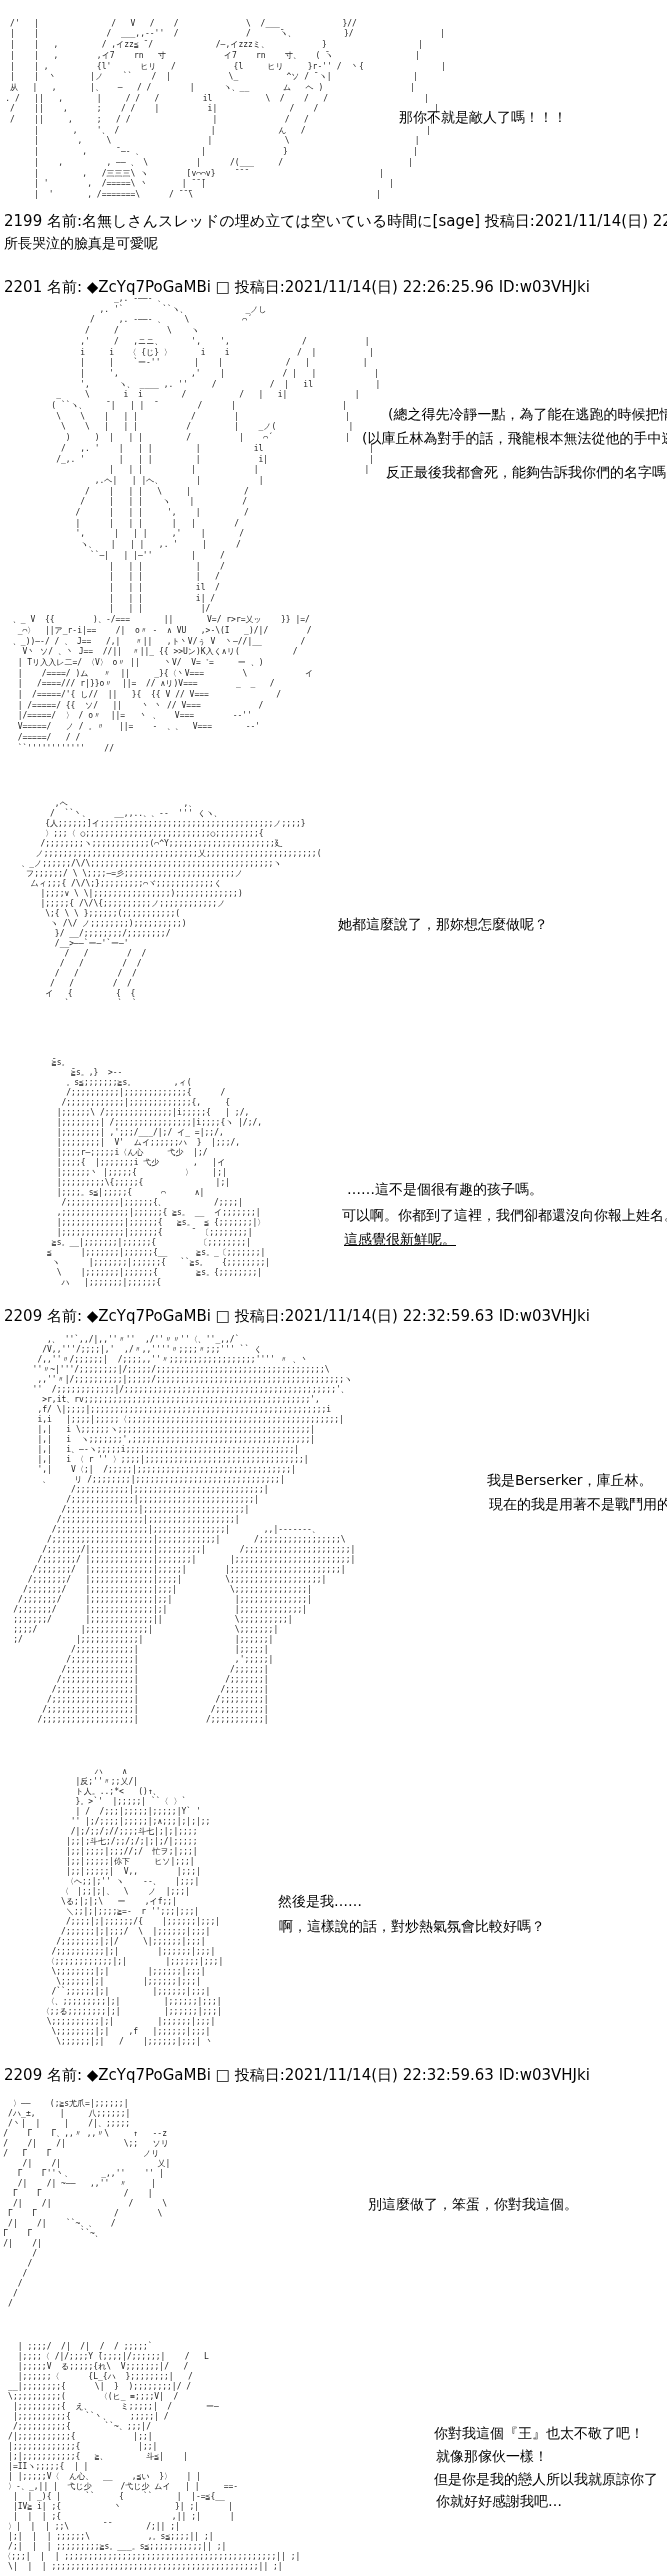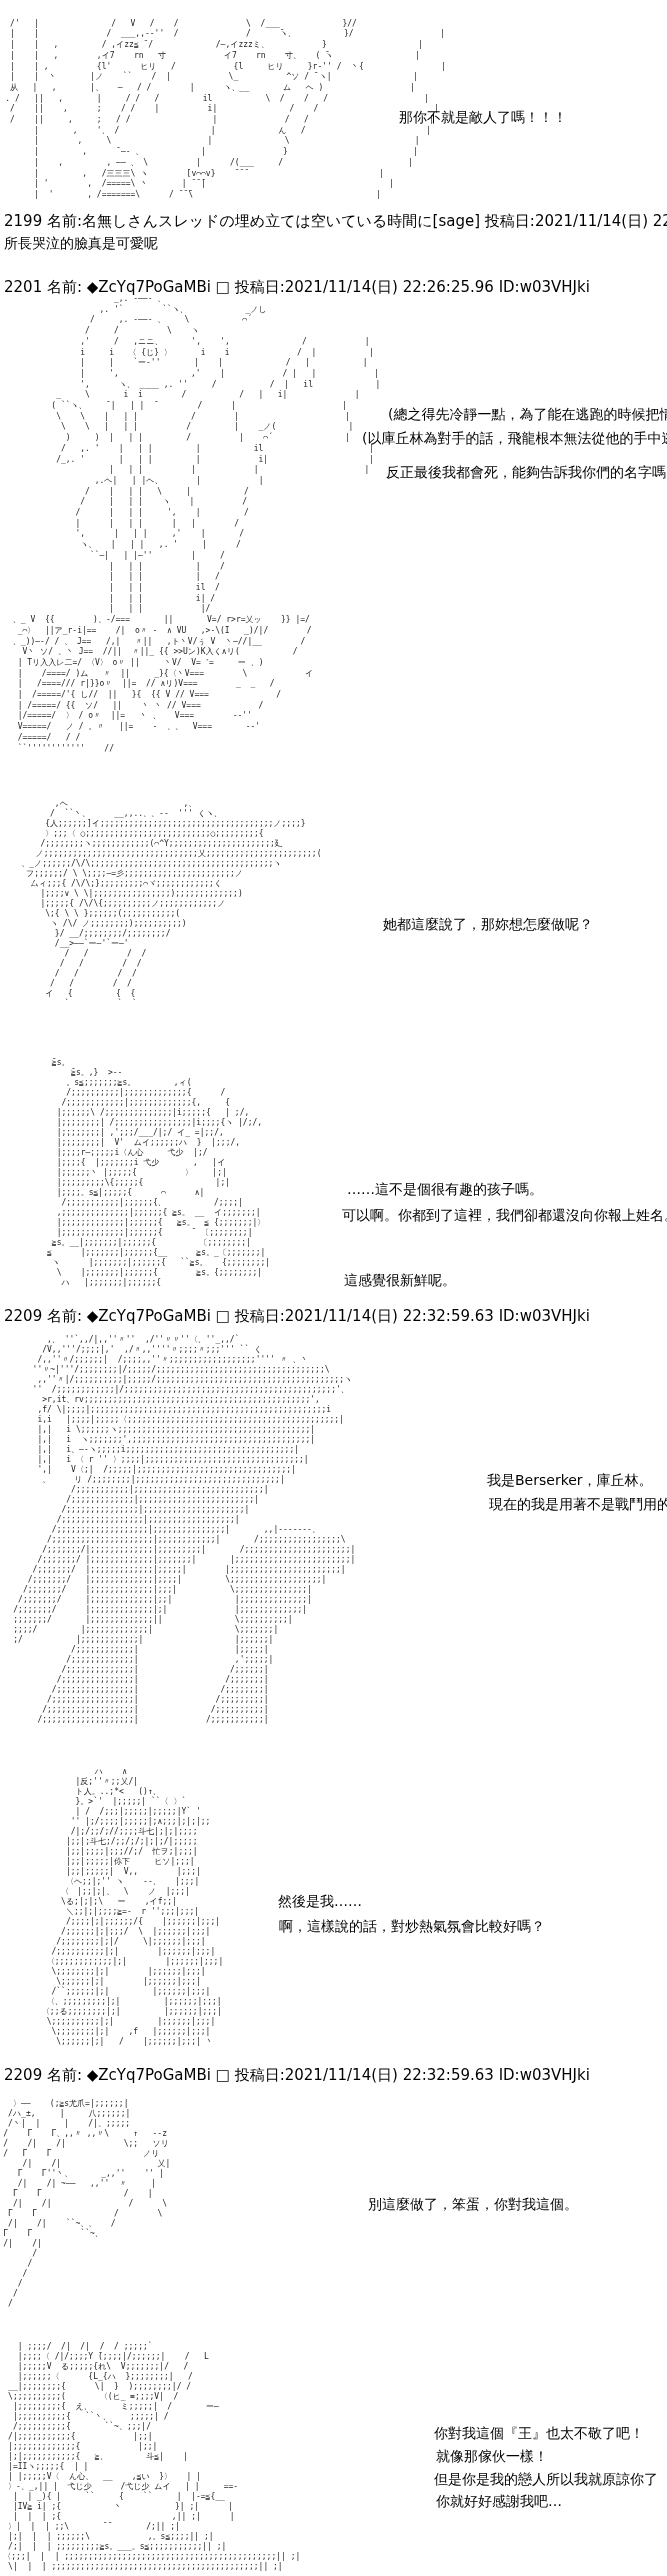--- a/index.html
+++ b/index.html
@@ -128,21 +128,21 @@
         \;{ \ \ };;;;;;(;;;;;;;;;;;(
          ヽ /\/ ノ;;;;;;;;);;;;;;;;;;)
           }/ __/;;;;;;;;/;;;;;;;;/
           /__&gt;――`ー―'`ー―'
             /   /        /  /
            /   /        /  /
           /   /        /  /
          /   /        /  /
         イ   {         {  {
             `          `  `</pre>
-    <div class="dlg" style="left:338px; top:916px;margin-left:45px;">她都這麼說了，那妳想怎麼做呢？</div>
+    <div class="dlg" style="left:338px; top:916px;">她都這麼說了，那妳想怎麼做呢？</div>
 
     <pre class="aa lh15" style="left:47px; top:1058px;"> ̄≧s。
      ̄≧s。,}  &gt;--
     。s≦;;;;;;;≧s。        ,ィ(
     /;;;;;;;;;;|;;;;;;;;;;;;;{      /
    /;;;;;;;;;;;;|;;;;;;;;;;;;;{,     {
   |;;;;;;\ /;;;;;;;;;;;;;;|i;;;;;{   | ;/,
   |;;;;;;;;| /;;;;;;;;;;;;;;;;|i;;;;{ヽ |/;/,
   |;;;;;;;;| ,';;;/___/|;/ イ_ =|;;/,
   |;;;;;;;;|  V'  ムイ;;;;;;ハ  }  |;;;/,
@@ -155,21 +155,21 @@
   ,;;;;;;;;;;;;;;|;;;;;;{ ≧s。 __  イ;;;;;;;|
   |;;;;;;;;;;;;;|;;;;;;{   ≧s。  ≦ {;;;;;;;|〉
   |;;;;;;;;;;;;;|;;;;;;{      ̄  〔;;;;;;;;|
  ≧s。__|;;;;;;;|;;;;;;{         〔;;;;;;;;|
 ≦      |;;;;;;;|;;;;;;{__      ≧s。_〔;;;;;;;|
  ヽ      |;;;;;;;|;;;;;;{   ``≧s。   {;;;;;;;;|
   \    |;;;;;;;|;;;;;;{        ≧s。{;;;;;;;;|
    ハ   |;;;;;;;|;;;;;;{</pre>
     <div class="dlg" style="left:347px; top:1181px;">……這不是個很有趣的孩子嗎。</div>
     <div class="dlg" style="left:342px; top:1207px;">可以啊。你都到了這裡，我們卻都還沒向你報上姓名。</div>
-    <div class="dlg" style="left:344px; top:1272px;">這感覺很新鮮呢。</div>
+    <div class="dlg" style="left:344px; top:1231px;text-decoration:underline;">這感覺很新鮮呢。</div>
   </div>
 
   <div>
     <div class="hdr" style="left:4px; top:1307px;">2209 名前: ◆ZcYq7PoGaMBi □ 投稿日:2021/11/14(日) 22:32:59.63 ID:w03VHJki</div>
 
     <pre class="aa lh15" style="left:13.3px; top:1335px;">       ,、 ''`,,/|,,''〃''  ,/''〃〃''〈、''_,,/`
       /V,,'''/;;;;|,'  ,/〃,,''''〃;;;;〃;;;''' `` く
      /,,''〃/;;;;;;|  /;;;;,,''〃;;;;;;;;;;;;;;;;;;'''' 〃 、丶
     ''〃~|'''/;;;;;;;;|/;;;;;/;;;;;;;;;;;;;;;;;;;;;;;;;;;;;;;;;;;\
      ,,''〃|/;;;;;;;;;;|;;;;;/;;;;;;;;;;;;;;;;;;;;;;;;;;;;;;;;;;;;;;;ヽ

